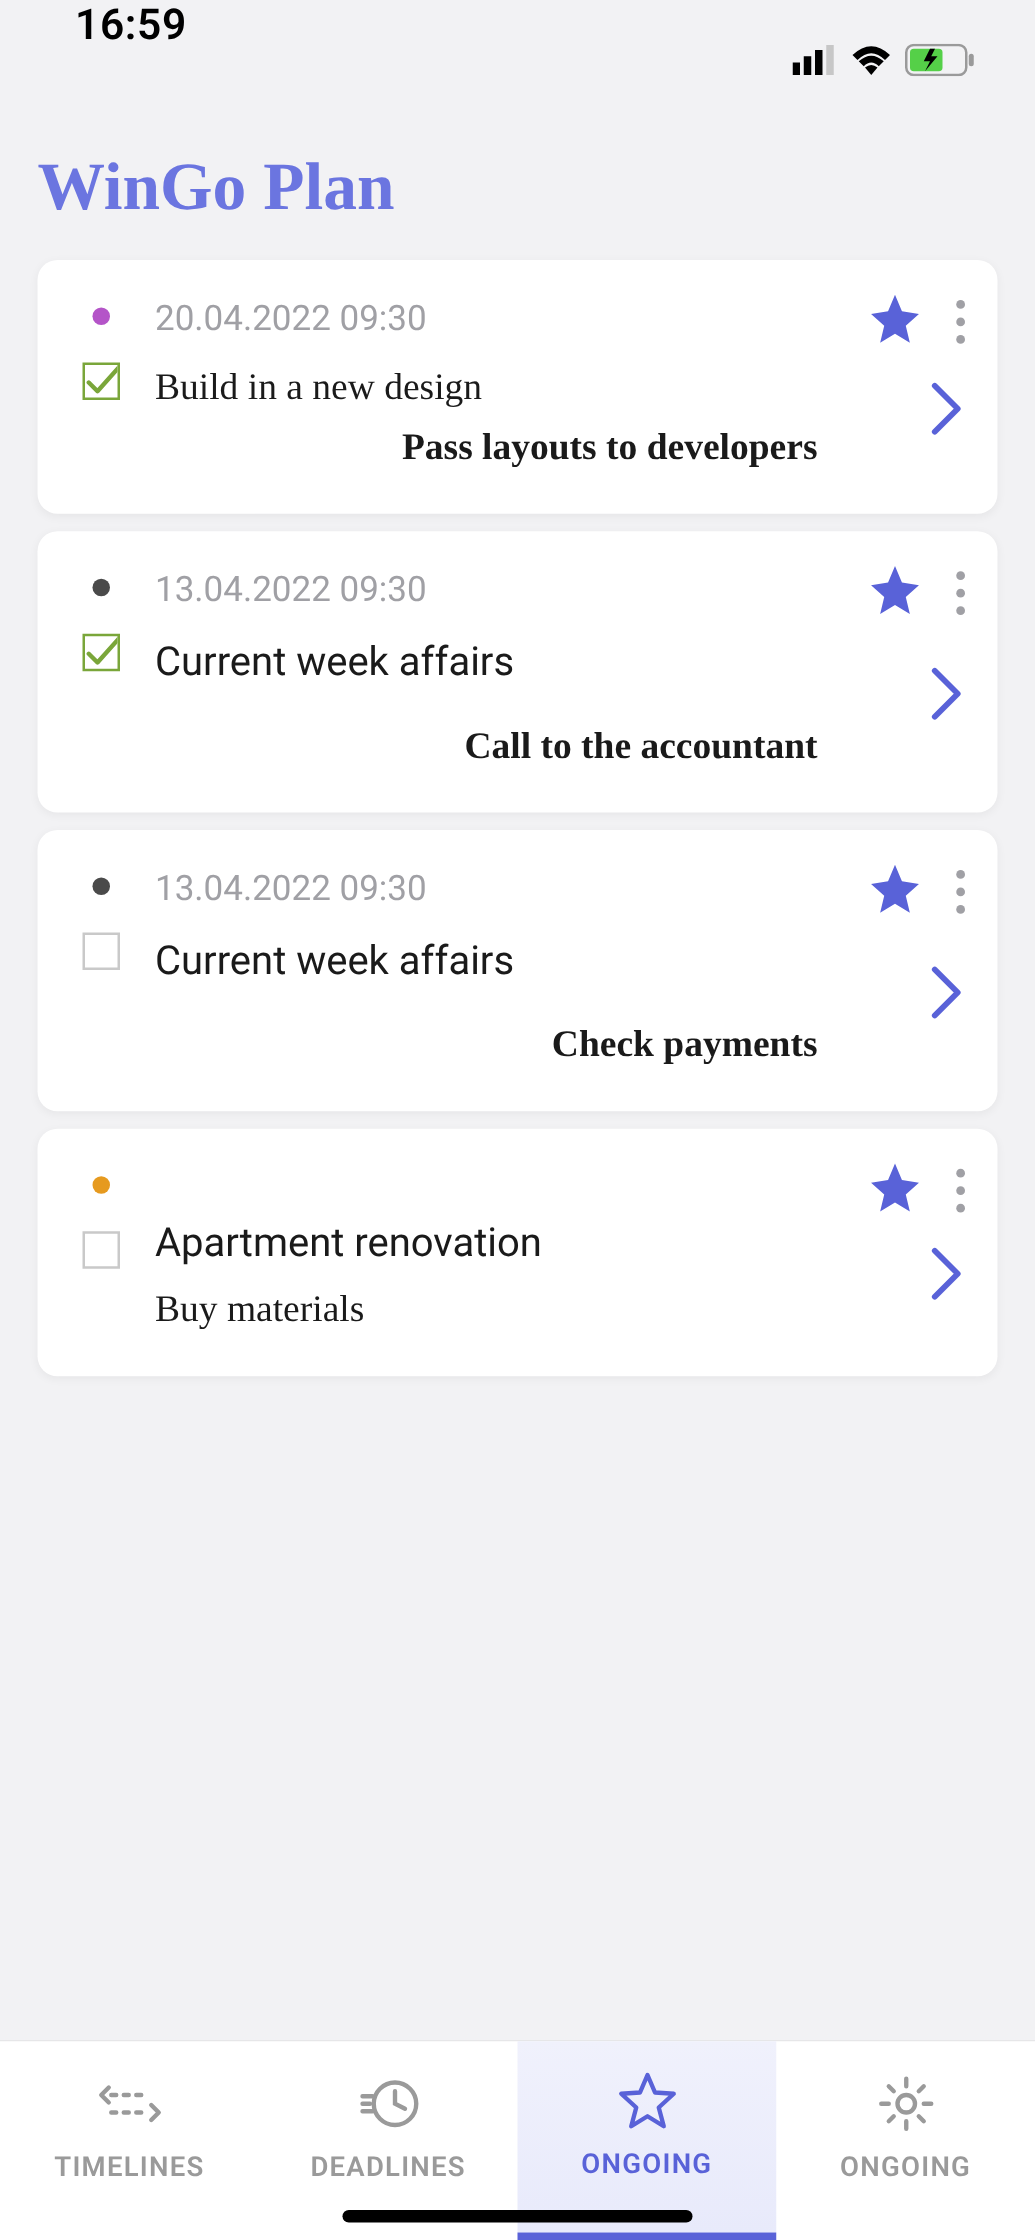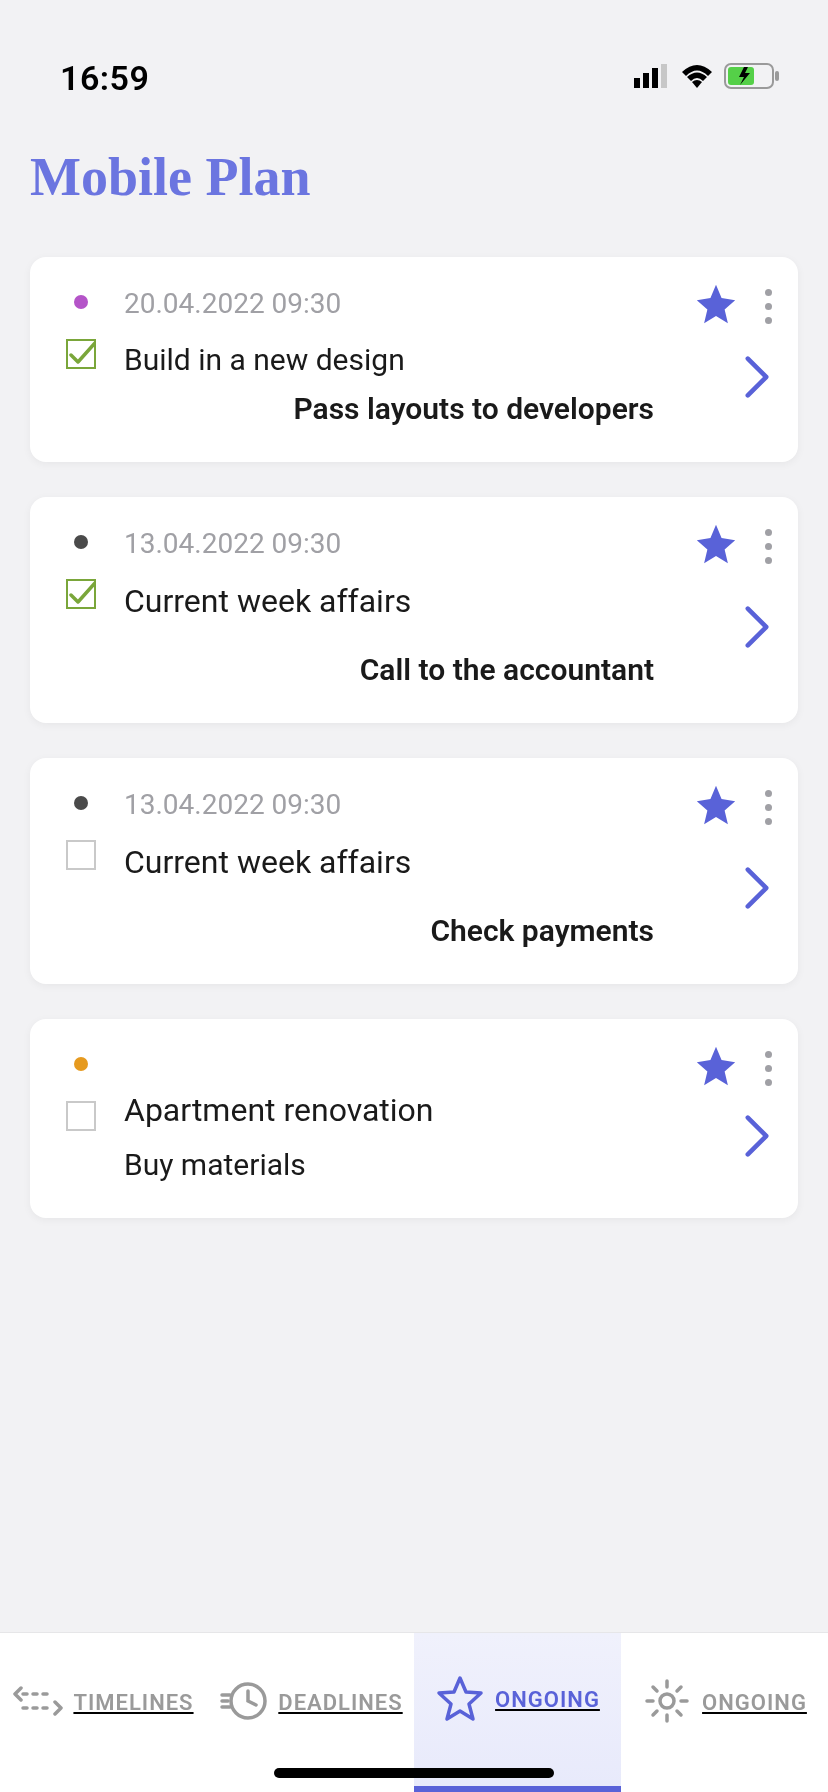--- a/index.html
+++ b/index.html
@@ -26,23 +26,21 @@
     background: var(--bg);
     font-family: -apple-system, BlinkMacSystemFont, "Segoe UI", Roboto, sans-serif;
     overflow: hidden;
     position: relative;
   }
   
   .status-bar {
     height: 100px;
     display: flex;
     justify-content: space-between;
-    align-items: center;
     padding: 0 48px 0 60px;
-    margin-top: 28px;
   }
   .status-time {
     font-size: 34px;
     font-weight: 600;
     letter-spacing: 0.5px;
   }
   .status-right {
     display: flex;
     align-items: center;
     gap: 10px;
@@ -62,21 +60,20 @@
     flex-direction: column;
     gap: 14px;
   }
   .card {
     background: var(--card-bg);
     border-radius: 16px;
     box-shadow: 0 2px 8px rgba(0,0,0,0.05);
     padding: 30px 24px 36px 28px;
     display: flex;
     position: relative;
-    margin-top: 21px;
   }
   .card-left {
     width: 46px;
     flex-shrink: 0;
     display: flex;
     flex-direction: column;
     align-items: center;
   }
   .dot {
     width: 14px;
@@ -117,20 +114,21 @@
     font-size: 32px;
     font-weight: 400;
     color: var(--text);
     margin-bottom: 18px;
   }
   .card-line {
     font-size: 30px;
     font-weight: 400;
     color: var(--text);
     margin-bottom: 14px;
+    font-family: Liberation Serif, serif;
   }
   .card-line.bold { font-weight: 600; text-align: right; }
   .card-line:last-child { margin-bottom: 0; }
   .card-actions {
     position: absolute;
     right: 18px;
     top: 24px;
     display: flex;
     align-items: center;
     gap: 18px;
@@ -161,27 +159,26 @@
     left:0;
     right:0;
     height:160px;
     background:#fff;
     display:flex;
     border-top:1px solid #e6e6e8;
   }
   .tab {
     flex:1;
     display:flex;
-    flex-direction:row;
+    flex-direction:column;
     align-items:center;
     justify-content:center;
     gap:10px;
     padding-bottom:20px;
     position:relative;
-    text-decoration:underline;
   }
   .tab-label {
     font-size:22px;
     font-weight:600;
     letter-spacing:1px;
     color: var(--tab-inactive);
   }
   .tab.active {
     background: linear-gradient(180deg, #f0f1fc 0%, #e8eafb 100%);
     border-bottom: 6px solid var(--brand-dark);
@@ -227,21 +224,21 @@
       <svg width="56" height="26" viewBox="0 0 56 26">
           <rect x="1" y="1" width="48" height="24" rx="6" fill="none" stroke="#9a9a9a" stroke-width="2"></rect>
           <rect x="4" y="4" width="26" height="18" rx="3" fill="#55d048"></rect>
           <rect x="51" y="8" width="4" height="10" rx="2" fill="#9a9a9a"></rect>
           <path d="M20 4 L15 14 L20 14 L16 22 L26 10 L21 10 L24 4 Z" fill="#000"></path>
         </svg>
     </span>
   </div>
 </div>
 
-<div class="app-title">Mobile Plan</div>
+<div class="app-title">WinGo Plan</div>
 
 <div class="cards">
 
   <div class="card">
     <div class="card-left">
       <div class="dot purple"></div>
       <div class="checkbox checked">
         <svg width="26" height="26" viewBox="0 0 26 26">
             <path d="M3 14 L10 21 L27 2" stroke="#7aa63a" stroke-width="3.5" fill="none" stroke-linecap="round" stroke-linejoin="round"></path>
           </svg>

